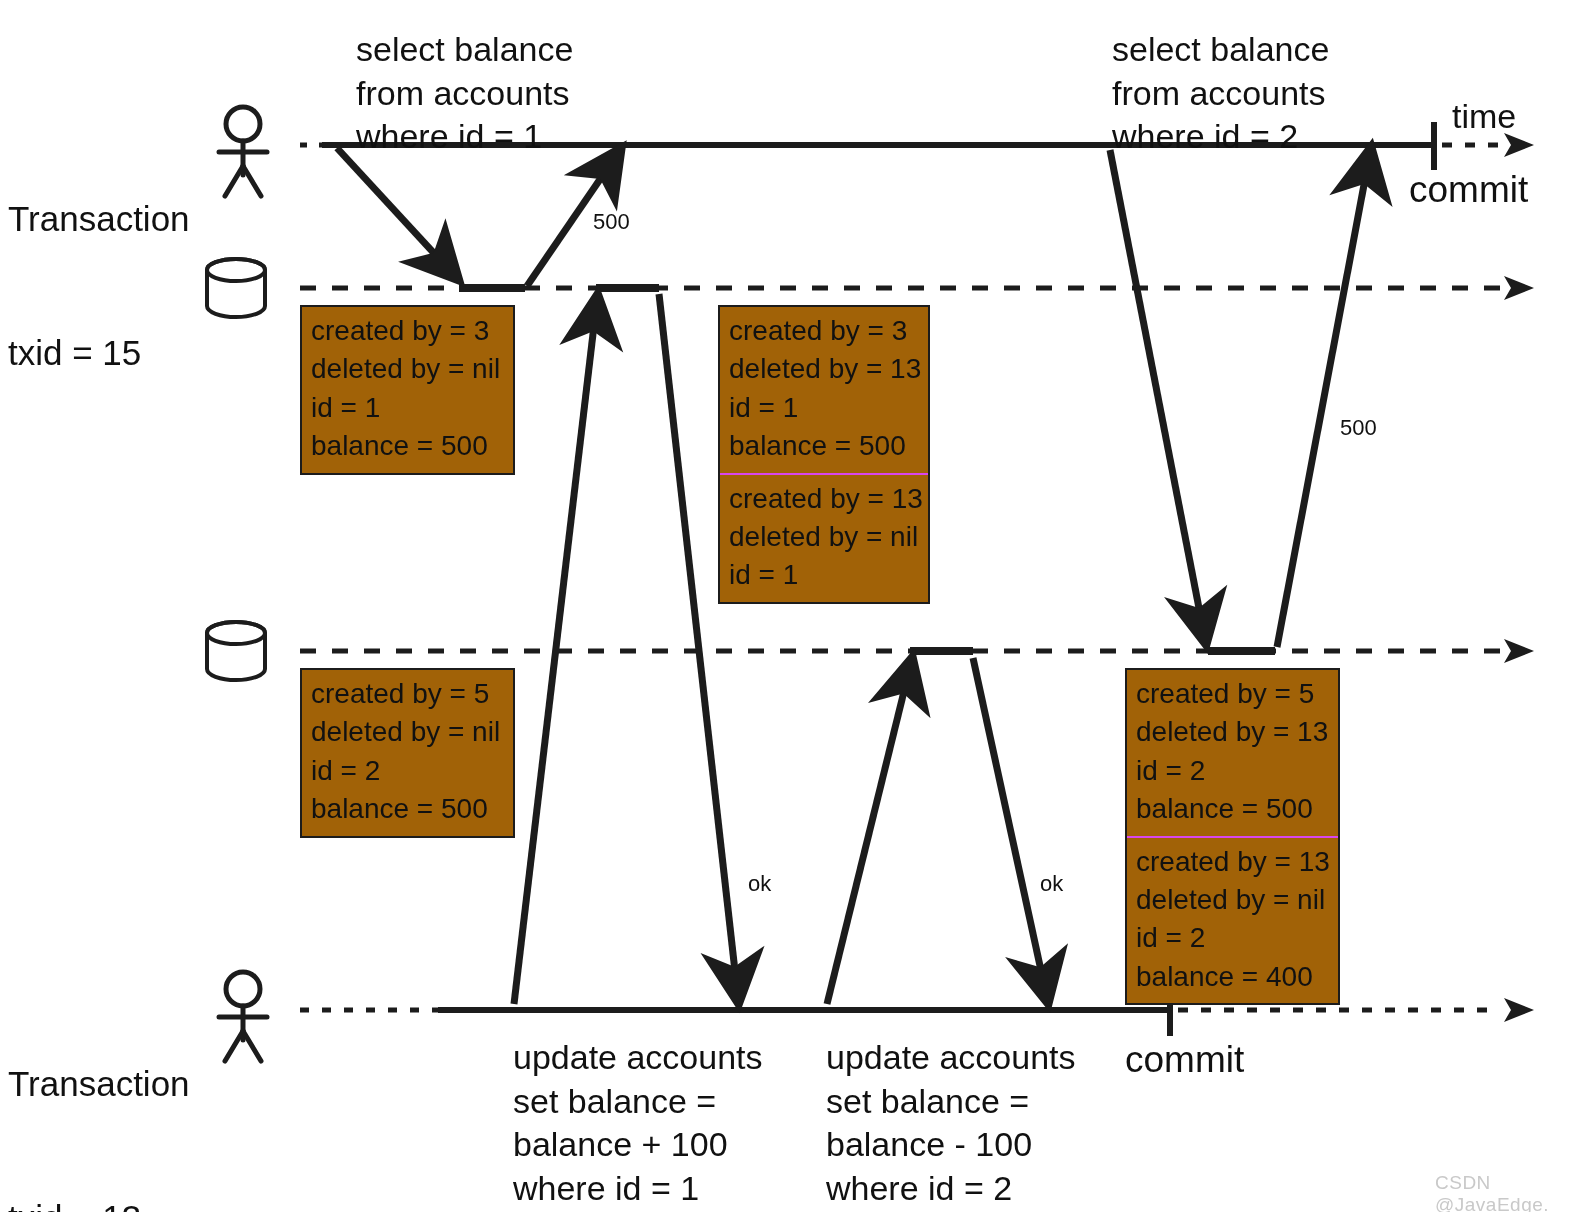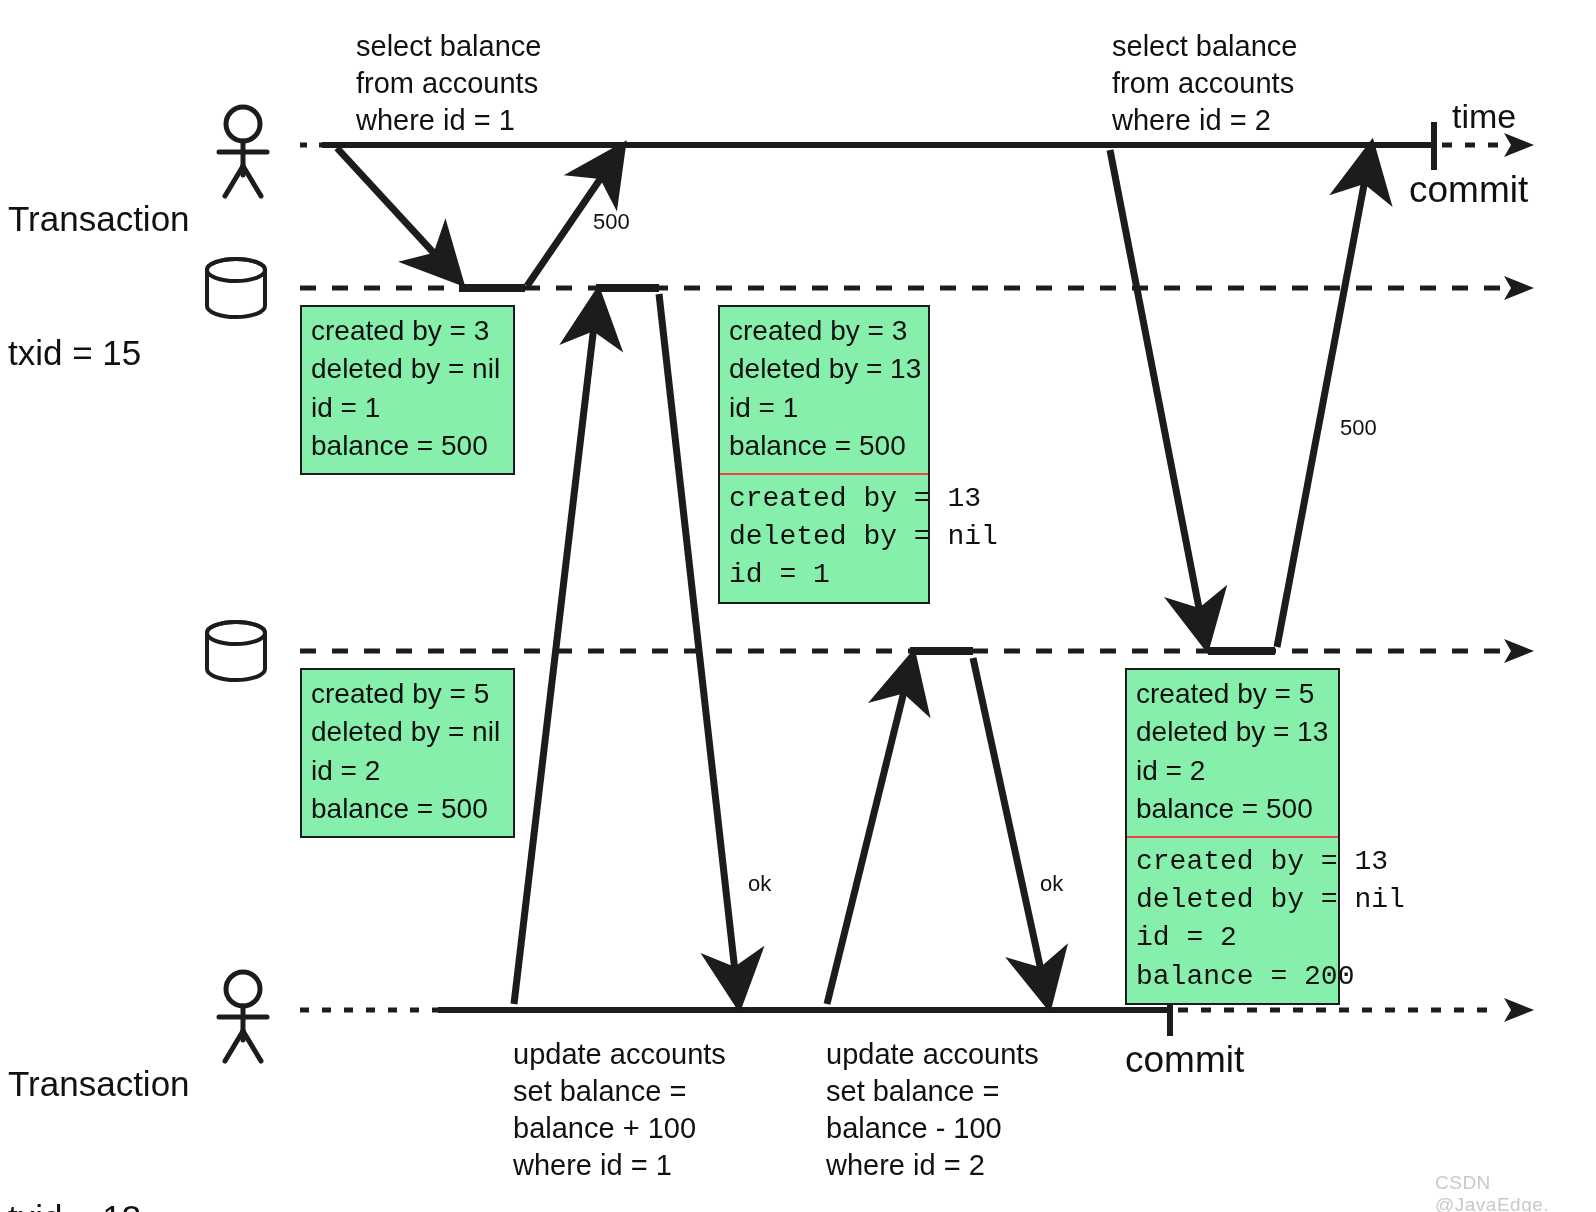--- a/index.html
+++ b/index.html
@@ -1,28 +1,28 @@
 <!DOCTYPE html>
 <html><head>
 <meta charset="utf-8">
 <style>
   html,body{margin:0;padding:0;background:#ffffff;}
   body{width:1596px;height:1212px;overflow:hidden;font-family:"Liberation Sans",sans-serif;color:#111111;}
   #stage{position:relative;width:1596px;height:1212px;}
   svg.diagram{position:absolute;left:0;top:0;width:1596px;height:1212px;}
   .lbl{position:absolute;font-family:"Liberation Sans",sans-serif;color:#111111;white-space:pre;line-height:1.28;}
   .actor-name{font-size:35px;text-align:left;}
-  .note{font-size:29px;}
+  .note{font-size:34px;}
   .msgval{font-size:22px;}
   .timelbl{font-size:34px;}
   .commitlbl{font-size:37px;}
-  .vbox{position:absolute;background:#86efac;border:2px solid #1c1c1c;box-sizing:border-box;}
+  .vbox{position:absolute;background:#a16207;border:2px solid #1c1c1c;box-sizing:border-box;}
   .vbox .row{font-size:28px;padding:1px 9px;white-space:nowrap;line-height:1.3;}
   .vbox .seg{box-sizing:border-box;}
-  .vbox .seg + .seg{border-top:2px solid #ef4444;font-family:Liberation Mono, monospace;}
+  .vbox .seg + .seg{border-top:2px solid #d946ef;}
   .seg-inner{padding:5px 0 7px 0;}
   .watermark{position:absolute;font-size:19px;color:#c9c9c9;letter-spacing:.5px;}
 </style>
 </head>
 <body>
 
 <div id="stage">
 
   <svg class="diagram" viewBox="0 0 1596 1212">
     <defs>
@@ -208,20 +208,20 @@
           <div class="row">deleted by = 13</div>
           <div class="row">id = 2</div>
           <div class="row">balance = 500</div>
         </div>
       </div>
       <div class="seg">
         <div class="seg-inner">
           <div class="row">created by = 13</div>
           <div class="row">deleted by = nil</div>
           <div class="row">id = 2</div>
-          <div class="row">balance = 200</div>
+          <div class="row">balance = 400</div>
         </div>
       </div>
     </div>
 
   <div class="watermark" style="left:1435px;top:1172px;">CSDN @JavaEdge.</div>
 
 </div>
 
 </body></html>

